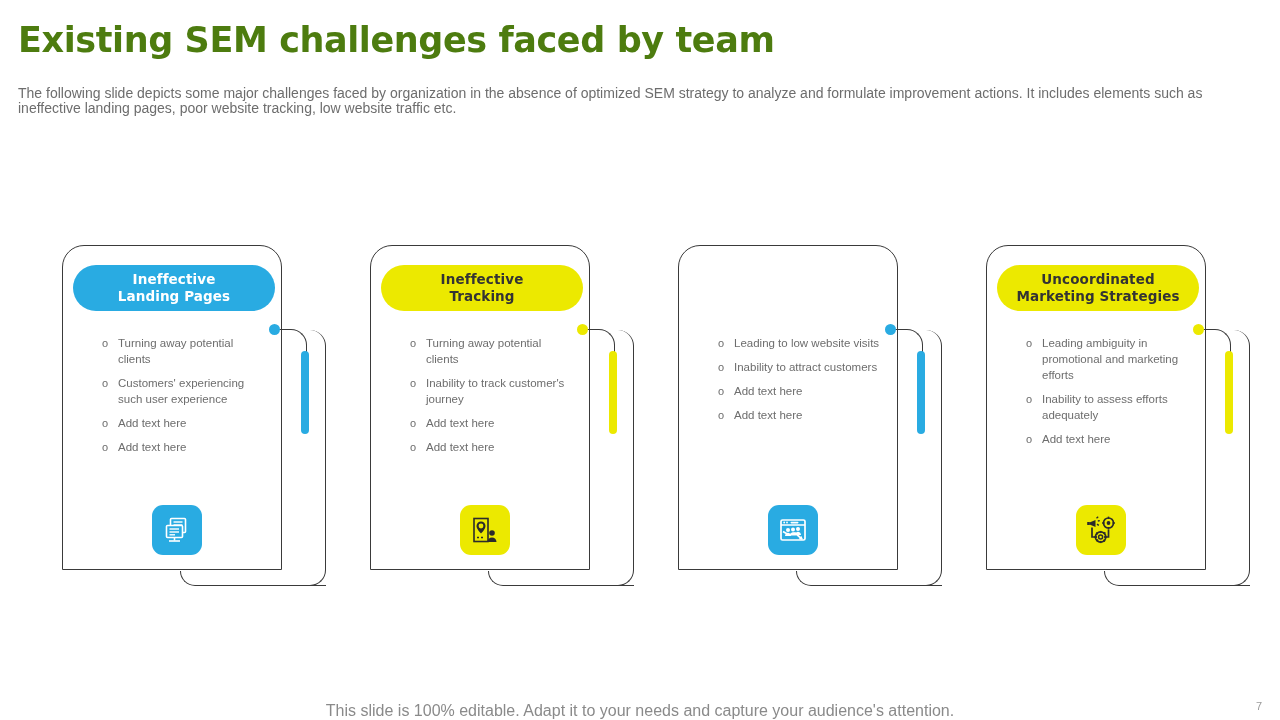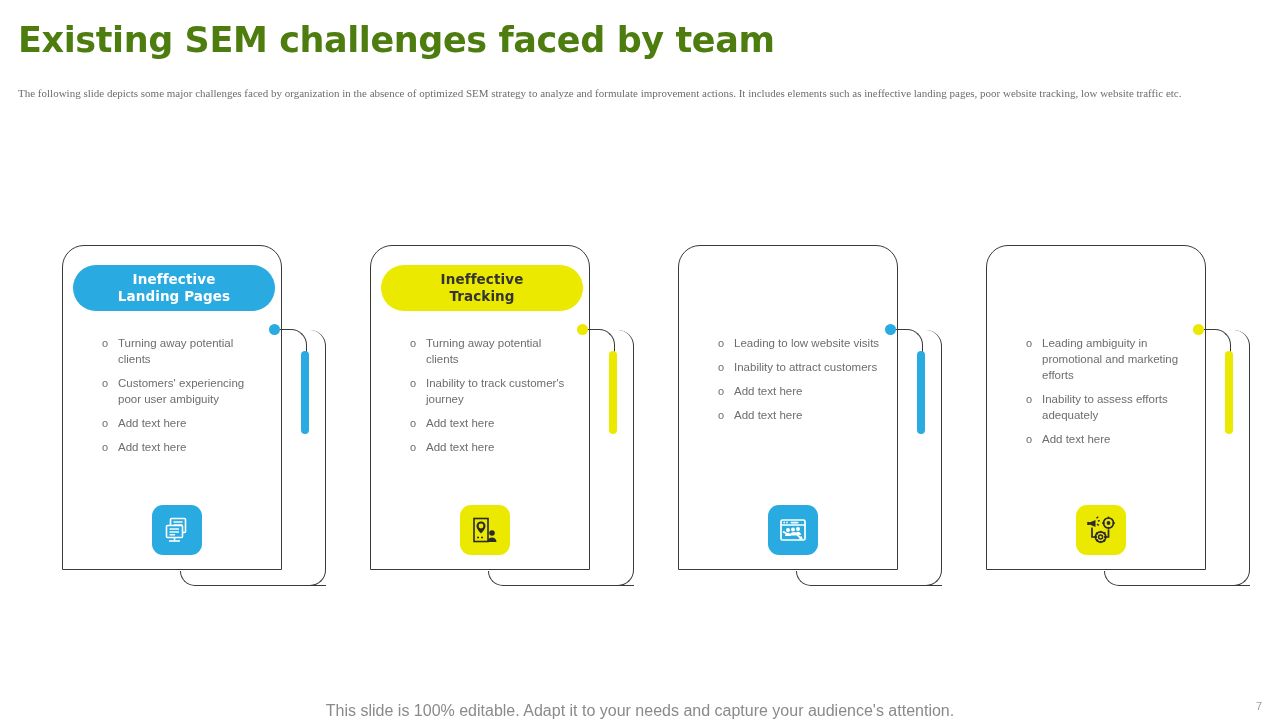--- a/index.html
+++ b/index.html
@@ -26,24 +26,24 @@
     color: #4d7c0f;
     letter-spacing: -0.4px;
     font-family: "DejaVu Sans", sans-serif;
     white-space: nowrap;
   }
   #slide-subtitle {
     position: absolute;
     left: 18px;
     top: 86px;
     width: 1200px;
-    font-size: 11px;
+    font-size: 14px;
     line-height: 15px;
     color: #6d6d6d;
-    font-family: Liberation Serif, serif;
+    font-family: Liberation Sans, sans-serif;
   }
 
   
   #cards {
     position: absolute;
     left: 0;
     top: 240px;
     width: 1280px;
     height: 360px;
   }
@@ -218,21 +218,21 @@
         <span>Ineffective</span>
         <span>Landing Pages</span>
       </div>
       <div class="bullets">
         <div class="bullet">
           <span class="bullet-marker">o</span>
           <span class="bullet-text">Turning away potential clients</span>
         </div>
         <div class="bullet">
           <span class="bullet-marker">o</span>
-          <span class="bullet-text">Customers' experiencing poor user ambiguity</span>
+          <span class="bullet-text">Customers' experiencing such user experience</span>
         </div>
         <div class="bullet">
           <span class="bullet-marker">o</span>
           <span class="bullet-text">Add text here</span>
         </div>
         <div class="bullet">
           <span class="bullet-marker">o</span>
           <span class="bullet-text">Add text here</span>
         </div>
       </div>
@@ -332,20 +332,24 @@
           <path d="M24.8 24.6 L20.6 24.2 L23.6 21z" fill="#ffffff"></path>
         </svg>
       </div>
     </div>
     <div class="card" style="left: 986px;">
       <div class="card-outline"></div>
       <div class="card-wrap"></div>
       <div class="card-wrap-bottom"></div>
       <div class="dot" style="background:#ECE900"></div>
       <div class="side-bar" style="background:#ECE900"></div>
+      <div class="pill yellow">
+        <span>Uncoordinated</span>
+        <span>Marketing Strategies</span>
+      </div>
       <div class="bullets">
         <div class="bullet">
           <span class="bullet-marker">o</span>
           <span class="bullet-text">Leading ambiguity in promotional and marketing efforts</span>
         </div>
         <div class="bullet">
           <span class="bullet-marker">o</span>
           <span class="bullet-text">Inability to assess efforts adequately</span>
         </div>
         <div class="bullet">

